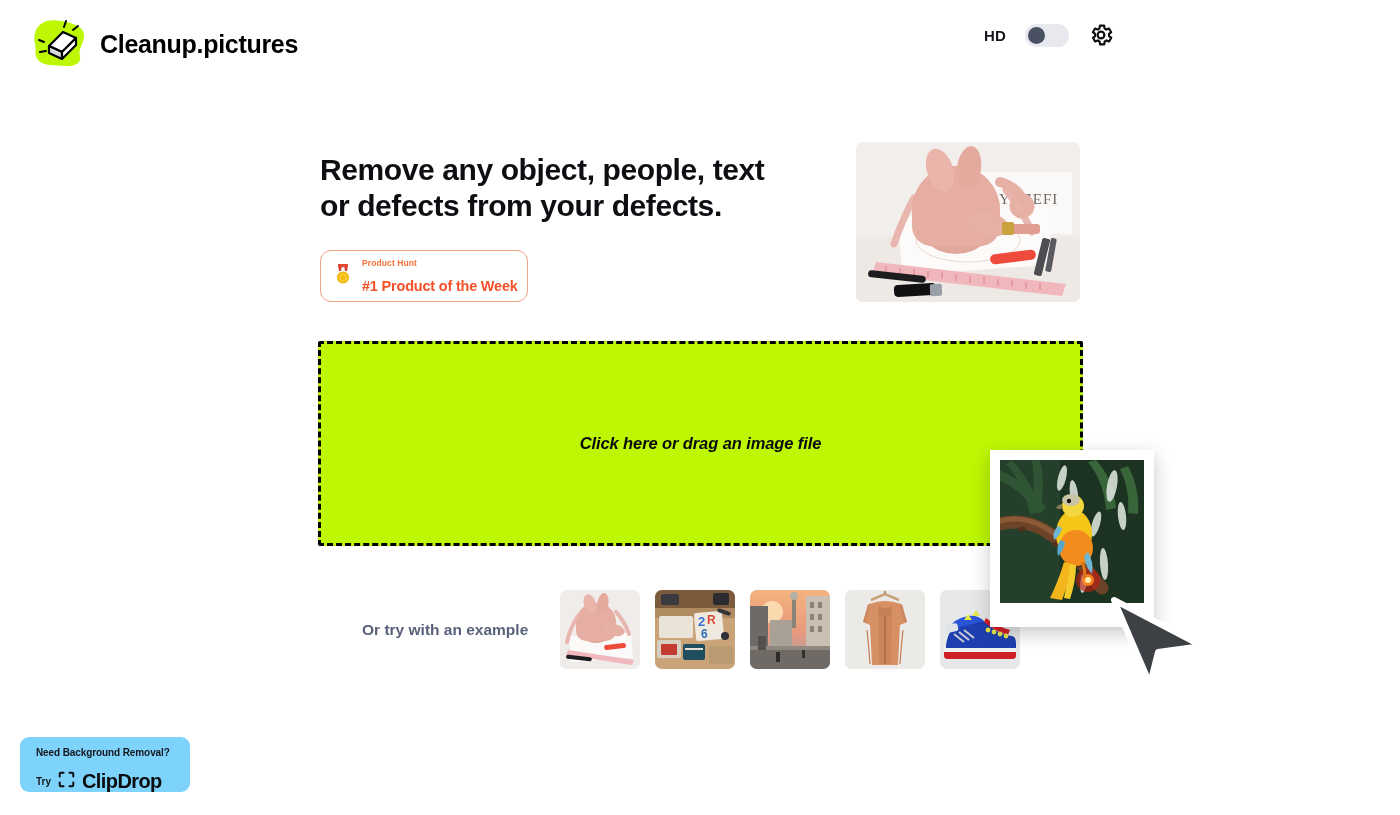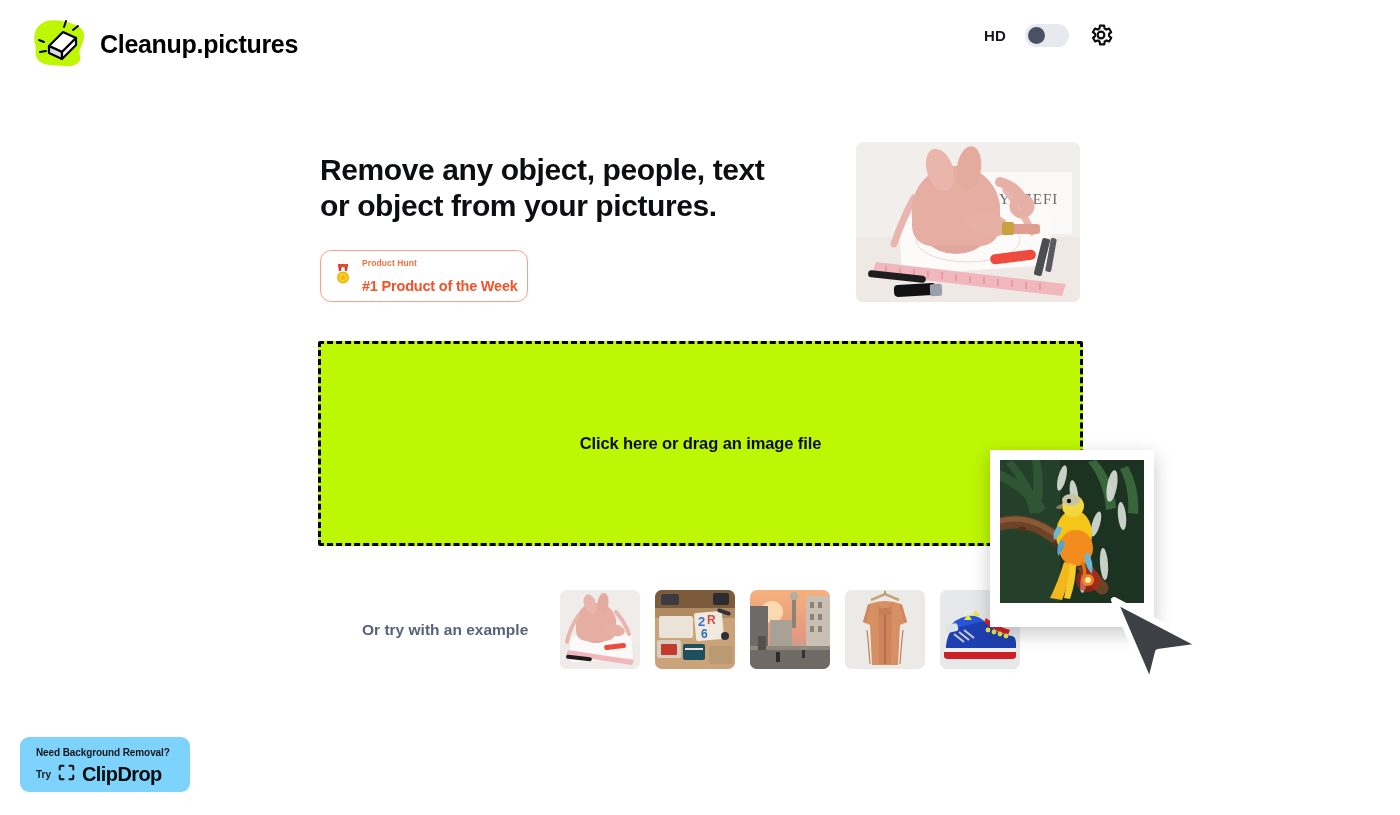--- a/index.html
+++ b/index.html
@@ -141,20 +141,21 @@
     display: flex;
     align-items: center;
     justify-content: center;
     cursor: pointer;
   }
   .dropzone-label {
     font-size: 16.5px;
     font-weight: bold;
     color: #0b0c0e;
     letter-spacing: -0.1px;
+    font-style: italic;
   }
 
   
   .examples {
     position: absolute;
     left: 362px; top: 590px;
     display: flex;
     align-items: center;
     gap: 15px;
   }
@@ -189,21 +190,21 @@
     font-size: 10px;
     font-weight: bold;
     color: #15171c;
     letter-spacing: -0.1px;
     white-space: nowrap;
   }
   .cd-row {
     display: flex;
     align-items: center;
     gap: 7px;
-    margin-top: 5px;
+    margin-top: 12px;
   }
   .cd-try {
     font-size: 10px;
     font-weight: bold;
     color: #15171c;
   }
   .cd-name {
     font-size: 20px;
     font-weight: bold;
     color: #0b0c0e;
@@ -269,21 +270,21 @@
           <circle cx="12" cy="12" r="3.1" fill="none" stroke="#0b0c0e" stroke-width="2"></circle>
         </svg>
       </div>
     </div>
   </div>
 
   <div class="hero">
 
     <div class="hero-text">
       <h1 class="headline">Remove any object, people, text
-or object from your pictures.</h1>
+or defects from your defects.</h1>
 
       <div class="ph-badge">
         <span>
           <svg class="ph-medal" viewBox="0 0 20 22">
             <path d="M5 1 H9 L8 8 H6 Z" fill="#cc3a2b"></path>
             <path d="M11 1 H15 L14 8 H12 Z" fill="#cc3a2b"></path>
             <rect x="5" y="1" width="10" height="3.2" fill="#e24a34"></rect>
             <circle cx="10" cy="14.5" r="6" fill="#f2b705"></circle>
             <circle cx="10" cy="14.5" r="4.2" fill="#f7cf3a"></circle>
             <path d="M10 11.3 l1 2.1 2.3.3 -1.7 1.6 .4 2.3 -2-1.1 -2 1.1 .4-2.3 -1.7-1.6 2.3-.3z" fill="#f2b705"></path>

